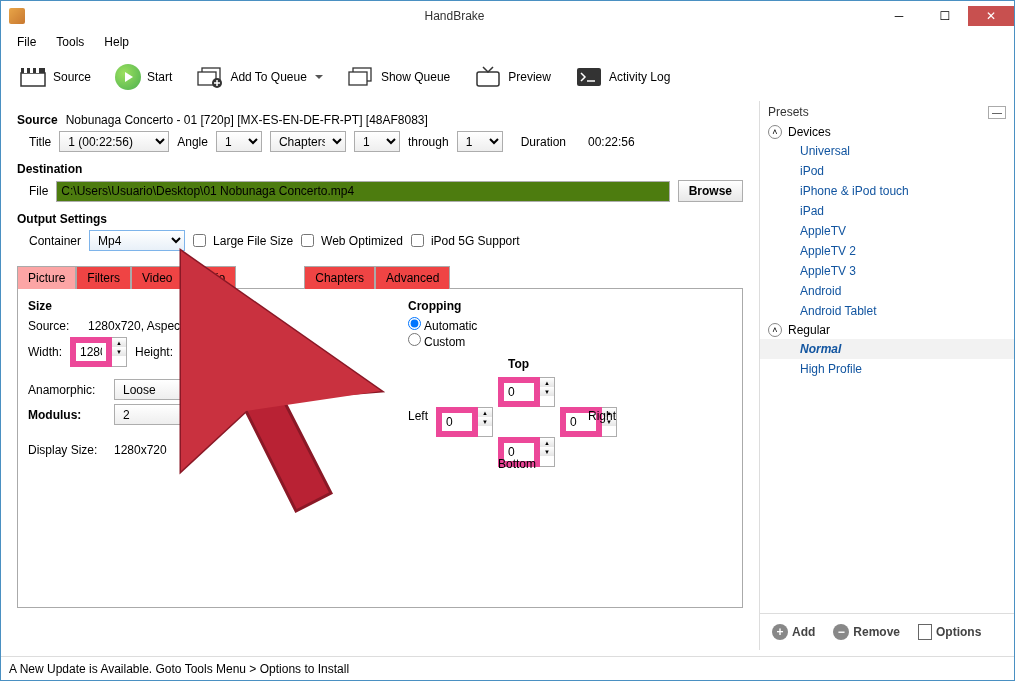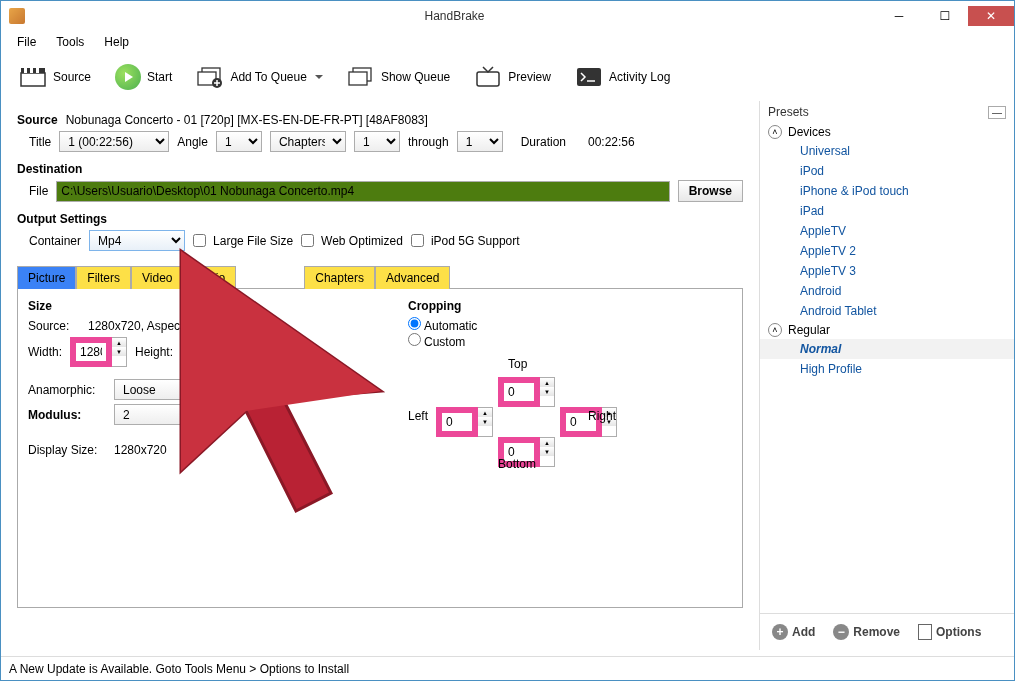--- a/index.html
+++ b/index.html
@@ -22,22 +22,22 @@
 .main-panel { flex: 1; padding: 8px 16px; overflow: hidden; }
 .sidebar { width: 255px; border-left: 1px solid #ddd; display: flex; flex-direction: column; }
 .form-row { display: flex; align-items: center; margin: 4px 0; gap: 8px; }
 .label-bold { font-weight: bold; }
 select, input[type="text"] { border: 1px solid #adadad; background: #4d7c0f; padding: 2px 4px; height: 21px; font-size: 12px; }
 select { background: linear-gradient(#fff, #eee); }
 .file-input { flex: 1; }
 .browse-btn { border: 1px solid #adadad; background: linear-gradient(#fff, #e8e8e8); padding: 3px 10px; font-weight: bold; cursor: pointer; }
 .section-head { font-weight: bold; margin-top: 10px; margin-bottom: 4px; }
 .tabs { display: flex; margin-top: 14px; }
-.tab { border: 1px solid #aaa; padding: 4px 10px; background: #fde047; position: relative; top: 1px; border-bottom: none; cursor: pointer; }
-.tab.active { background: #3b82f6; z-index: 2; }
+.tab { border: 1px solid #aaa; padding: 4px 10px; background: #ef4444; position: relative; top: 1px; border-bottom: none; cursor: pointer; }
+.tab.active { background: #fca5a5; z-index: 2; }
 .tab-body { border: 1px solid #aaa; padding: 10px; height: 320px; display: flex; gap: 20px; }
 .size-col { width: 360px; }
 .crop-col { flex: 1; }
 .spinner { display: inline-flex; }
 .spinner input { width: 42px; border: 6px solid #ec4899; padding: 2px 4px; }
 .spinner-btns { display: inline-flex; flex-direction: column; border: 1px solid #adadad; border-left: none; }
 .spinner-btns span { width: 14px; height: 9px; display: flex; align-items: center; justify-content: center; font-size: 6px; background: linear-gradient(#fff, #e5e5e5); cursor: pointer; }
 .sidebar-head { padding: 4px 8px; display: flex; align-items: center; justify-content: space-between; color: #333; font-size: 12px; }
 .preset-group { padding: 2px 8px; display: flex; align-items: center; gap: 6px; cursor: pointer; }
 .collapse-icon { width: 14px; height: 14px; border: 1px solid #888; border-radius: 50%; display: flex; align-items: center; justify-content: center; font-size: 9px; }
@@ -45,21 +45,21 @@
 .preset-item.selected { background: #f2f2f2; font-style: italic; font-weight: 600; }
 .preset-buttons { padding: 6px; display: flex; gap: 6px; border-top: 1px solid #ddd; align-items: center; }
 .pbtn { display: flex; align-items: center; gap: 4px; padding: 4px 6px; cursor: pointer; font-weight: bold; color: #444; }
 .pbtn-icon { width: 16px; height: 16px; border-radius: 50%; background: #888; color: #fff; display: flex; align-items: center; justify-content: center; font-size: 12px; line-height: 1; }
 .statusbar { position: absolute; bottom: 0; left: 0; right: 0; height: 24px; border-top: 1px solid #ddd; display: flex; align-items: center; padding: 0 8px; font-size: 12px; }
 .cursor-pointer { position: absolute; top: 230px; left: 150px; pointer-events: none; z-index: 100; }
 .checkbox-row { display: flex; align-items: center; gap: 4px; }
 input[type="checkbox"], input[type="radio"] { margin-right: 3px; }
 .container-select { border: 1px solid #7eb4ea; background: linear-gradient(#fff, #e8f0f8); }
 .crop-grid { position: relative; width: 240px; height: 160px; margin-top: 8px; }
-.crop-top { position: absolute; top: 0; left: 100px; text-align: right; }
+.crop-top { position: absolute; top: 0; left: 100px; text-align: right; font-weight: bold; }
 .crop-left { position: absolute; top: 52px; left: 0; }
 .crop-right { position: absolute; top: 52px; left: 180px; }
 .crop-bottom { position: absolute; top: 100px; left: 90px; text-align: left; }
 .crop-center-top { position: absolute; top: 20px; left: 90px; }
 .crop-center-left { position: absolute; top: 50px; left: 28px; }
 .crop-center-right { position: absolute; top: 50px; left: 152px; }
 .crop-center-bottom { position: absolute; top: 80px; left: 90px; }
 </style>
 </head>
 <body>

